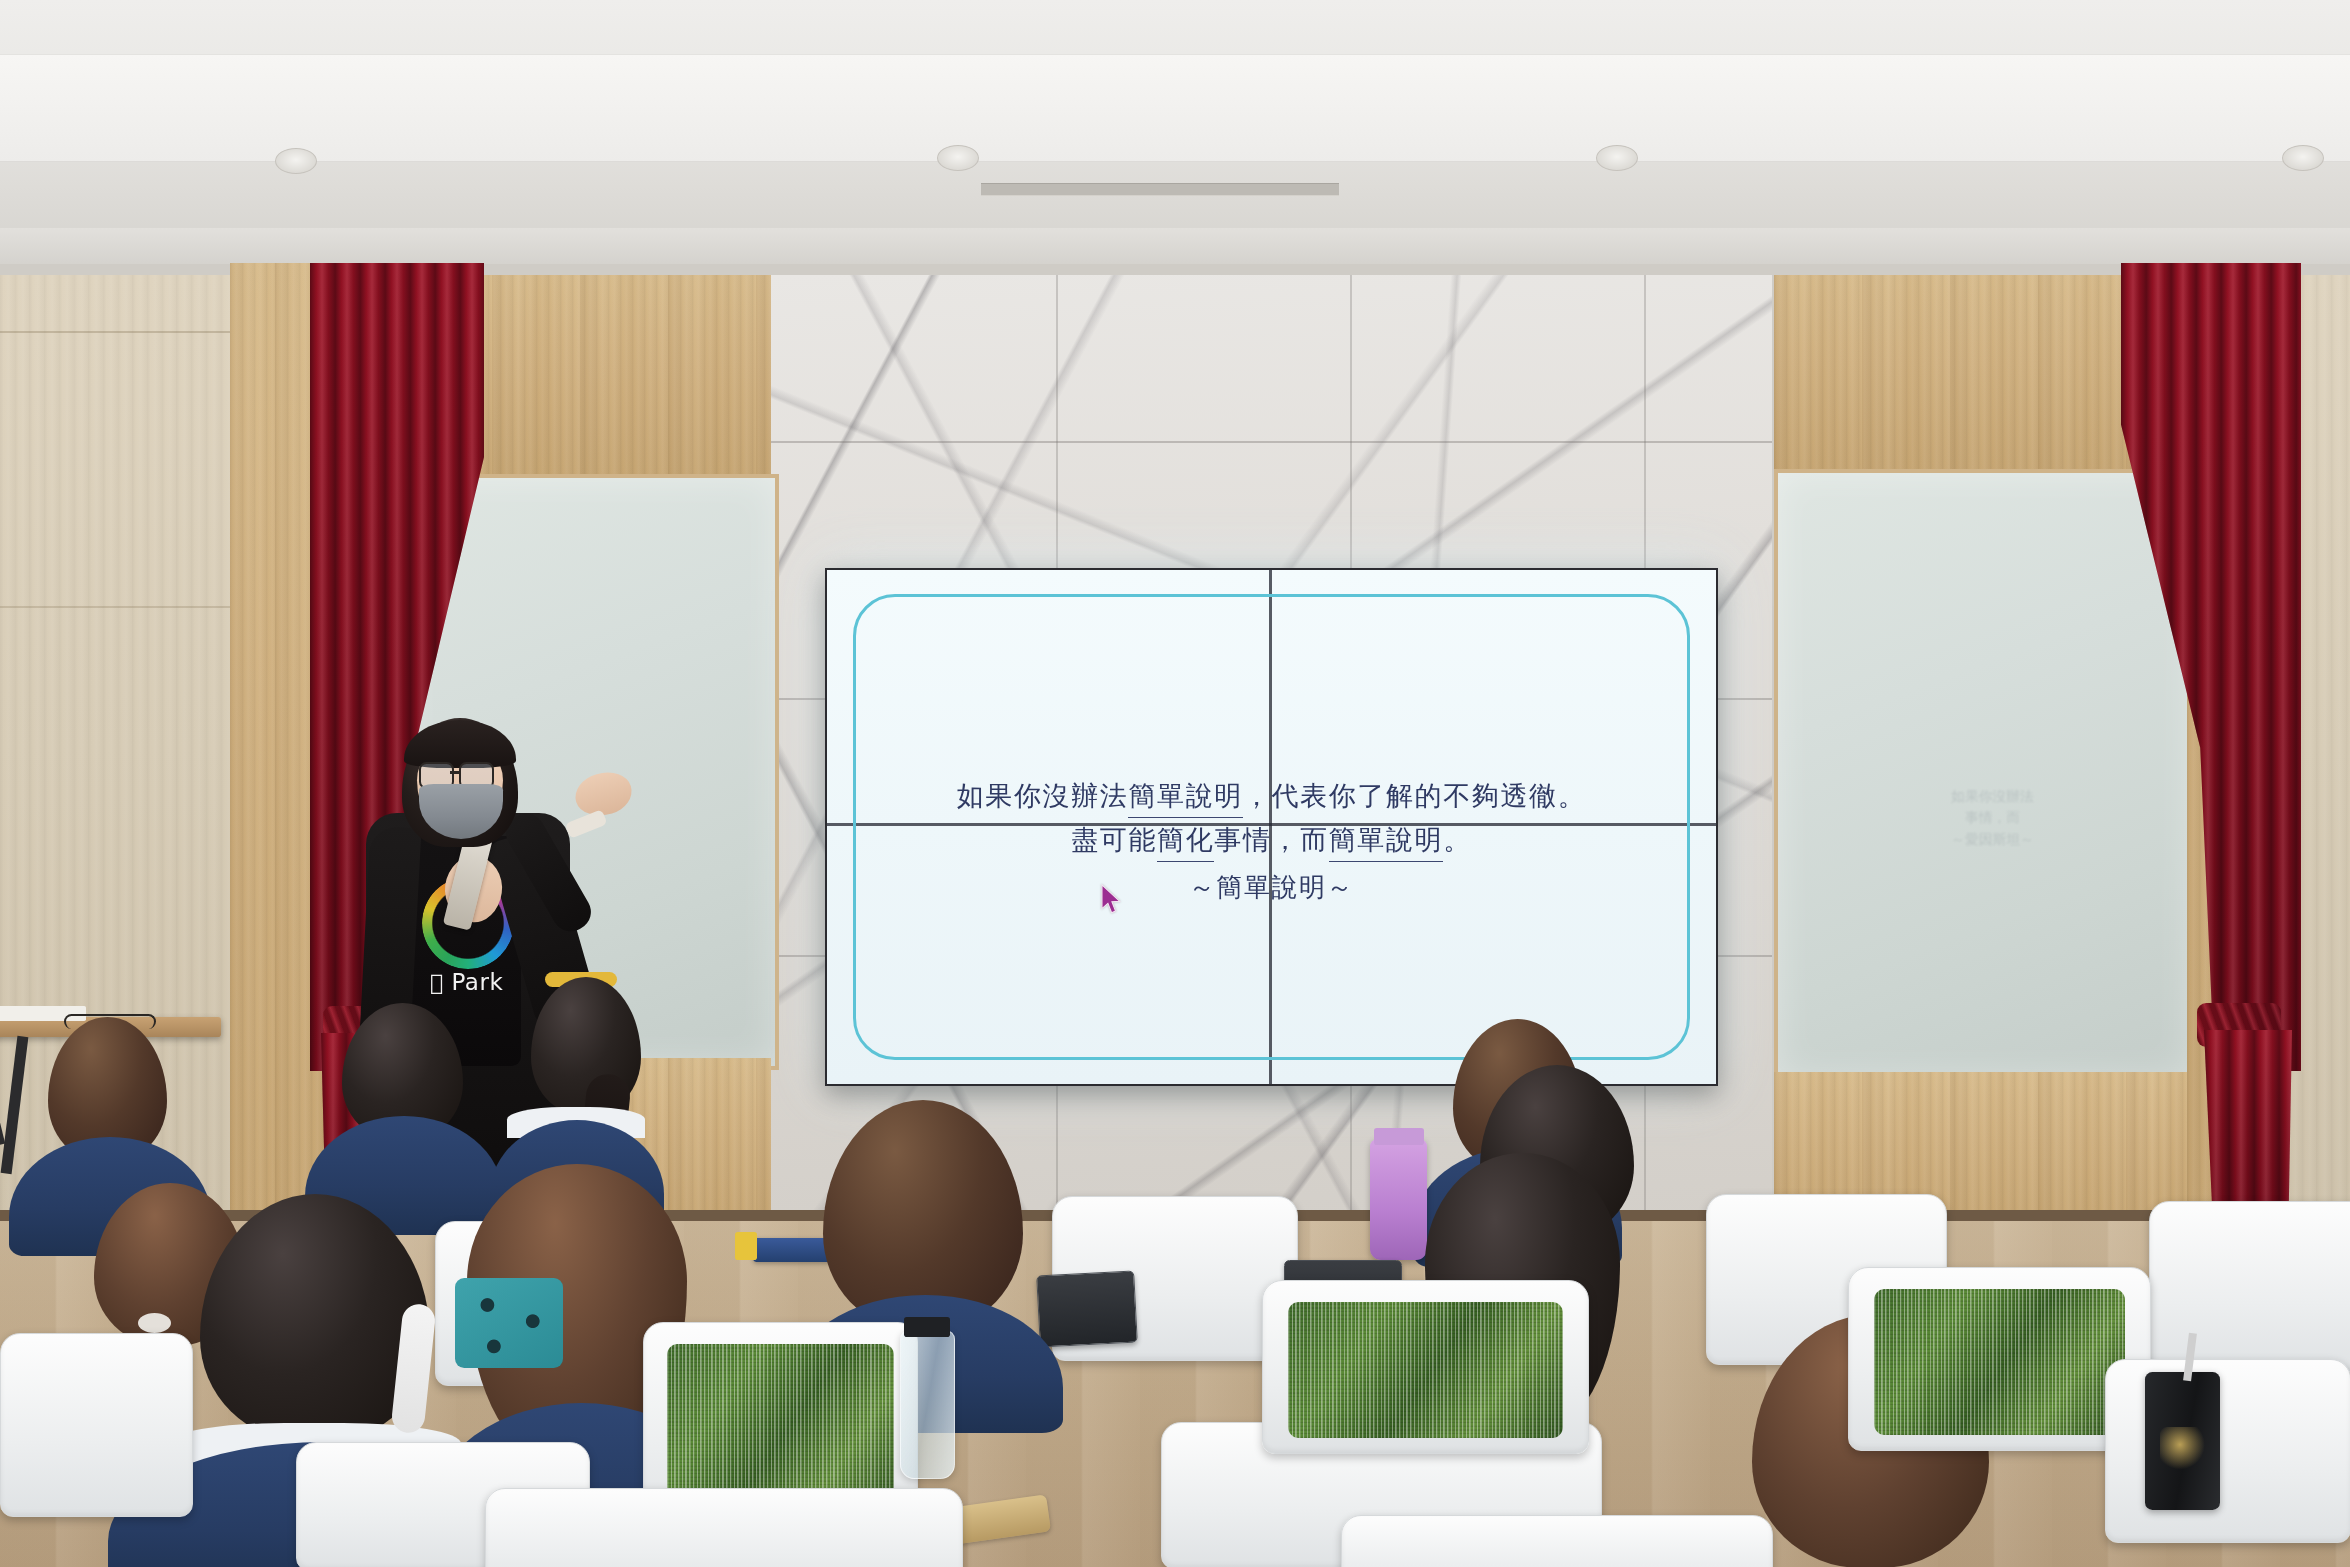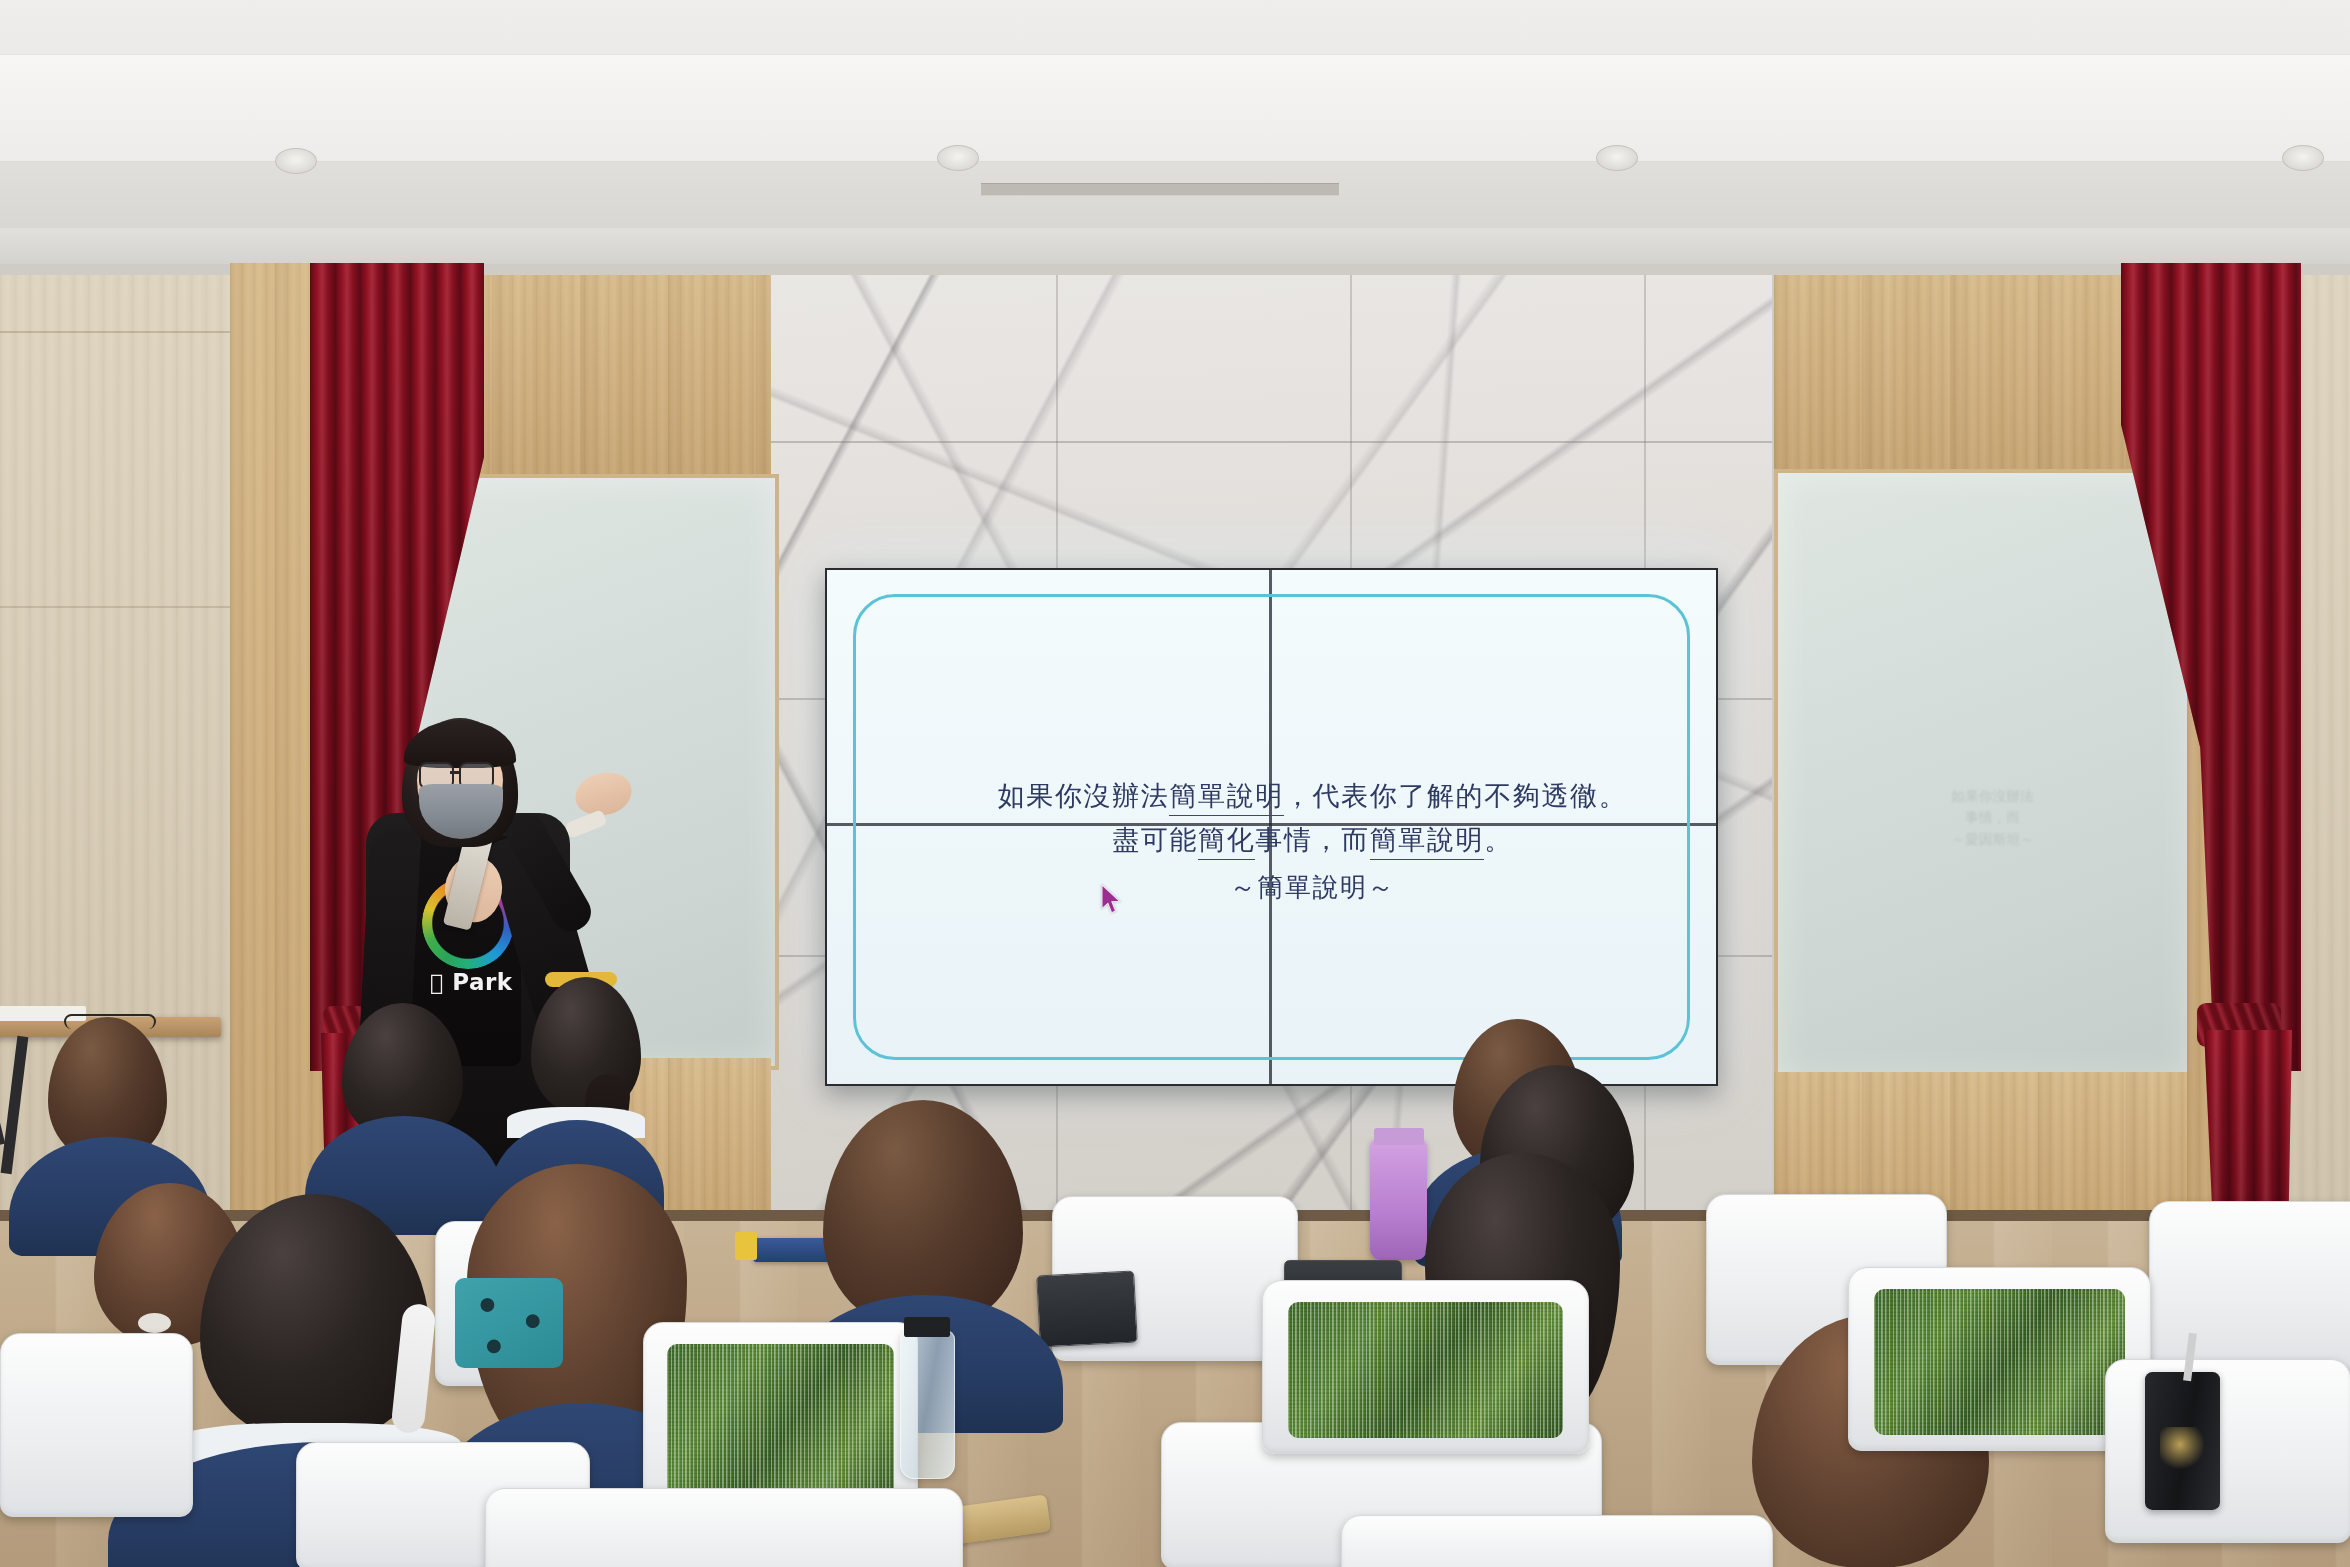--- a/index.html
+++ b/index.html
@@ -91,23 +91,22 @@
     border:2.8px solid #2b2b30;
   }
   .vw-seam-v{position:absolute;width:2.8px;top:0;bottom:0;background:rgba(35,38,48,.75);}
   .vw-seam-h{position:absolute;height:2.8px;left:0;right:0;background:rgba(35,38,48,.75);}
   #slide-border{
     position:absolute;border:3.7px solid #5cc3d6;border-radius:42px;
   }
   .slide-line{
     position:absolute;width:100%;text-align:center;
     color:#2f3a63;white-space:nowrap;
-    font-family:Liberation Serif, serif;
+    font-family:Liberation Mono, monospace;
     letter-spacing:.06em;
-    margin-left:41px;
   }
   .u{ border-bottom:1.8px solid #3c4770; padding-bottom:3.7px; }
 
   #cursor{position:absolute;width:0;height:0;}
   #cursor svg{display:block;filter:drop-shadow(0 0.9px 0.9px rgba(0,0,0,.25));}
 
   
   #reflection{
     position:absolute;opacity:.16;color:#43505f;text-align:center;
     font-family:"DejaVu Sans","Liberation Sans",sans-serif;
@@ -176,21 +175,21 @@
     background:linear-gradient(180deg,#141213,#0b090a);}
   #p-ring{position:absolute;border-radius:50%;
     background:conic-gradient(from 210deg,
       #2aa45a 0deg,#3fae4a 35deg,#d9c22c 80deg,#e8882a 120deg,
       #dd3b2f 160deg,#b5338f 200deg,#2f63c4 250deg,#1f9ad6 290deg,
       #22b07a 330deg,#2aa45a 360deg);
     -webkit-mask:radial-gradient(circle,transparent 54%,#000 56%);
     mask:radial-gradient(circle,transparent 54%,#000 56%);}
   #p-ring-cut{position:absolute;background:#0f0d0e;}
   #p-parklogo{position:absolute;color:#f2f2f2;font-size:23px;letter-spacing:0.5px;
-    font-family:"DejaVu Sans","Liberation Sans",sans-serif;font-weight:bold;}
+    font-family:"DejaVu Sans","Liberation Sans",sans-serif;}
   .arm{position:absolute;background:linear-gradient(180deg,#1d1b1b,#100e0e);}
   .hand{position:absolute;border-radius:48% 52% 45% 55%/50% 50% 50% 50%;
     background:linear-gradient(180deg,#eccdb4,#dcb79b);}
   #mic{position:absolute;border-radius:11px 11px 4.6px 4.6px;
     background:linear-gradient(180deg,#efece6 0%,#d7d2c8 40%,#b9b3a7 100%);
     box-shadow:0 1.8px 4.6px rgba(0,0,0,.35);}
   #mic-head{position:absolute;border-radius:50%;
     background:radial-gradient(circle at 38% 32%,#f3f0ea,#cfc9bd 70%,#a9a295);}
   #wristband{position:absolute;border-radius:5.5px;background:#e8e3da;}
 

